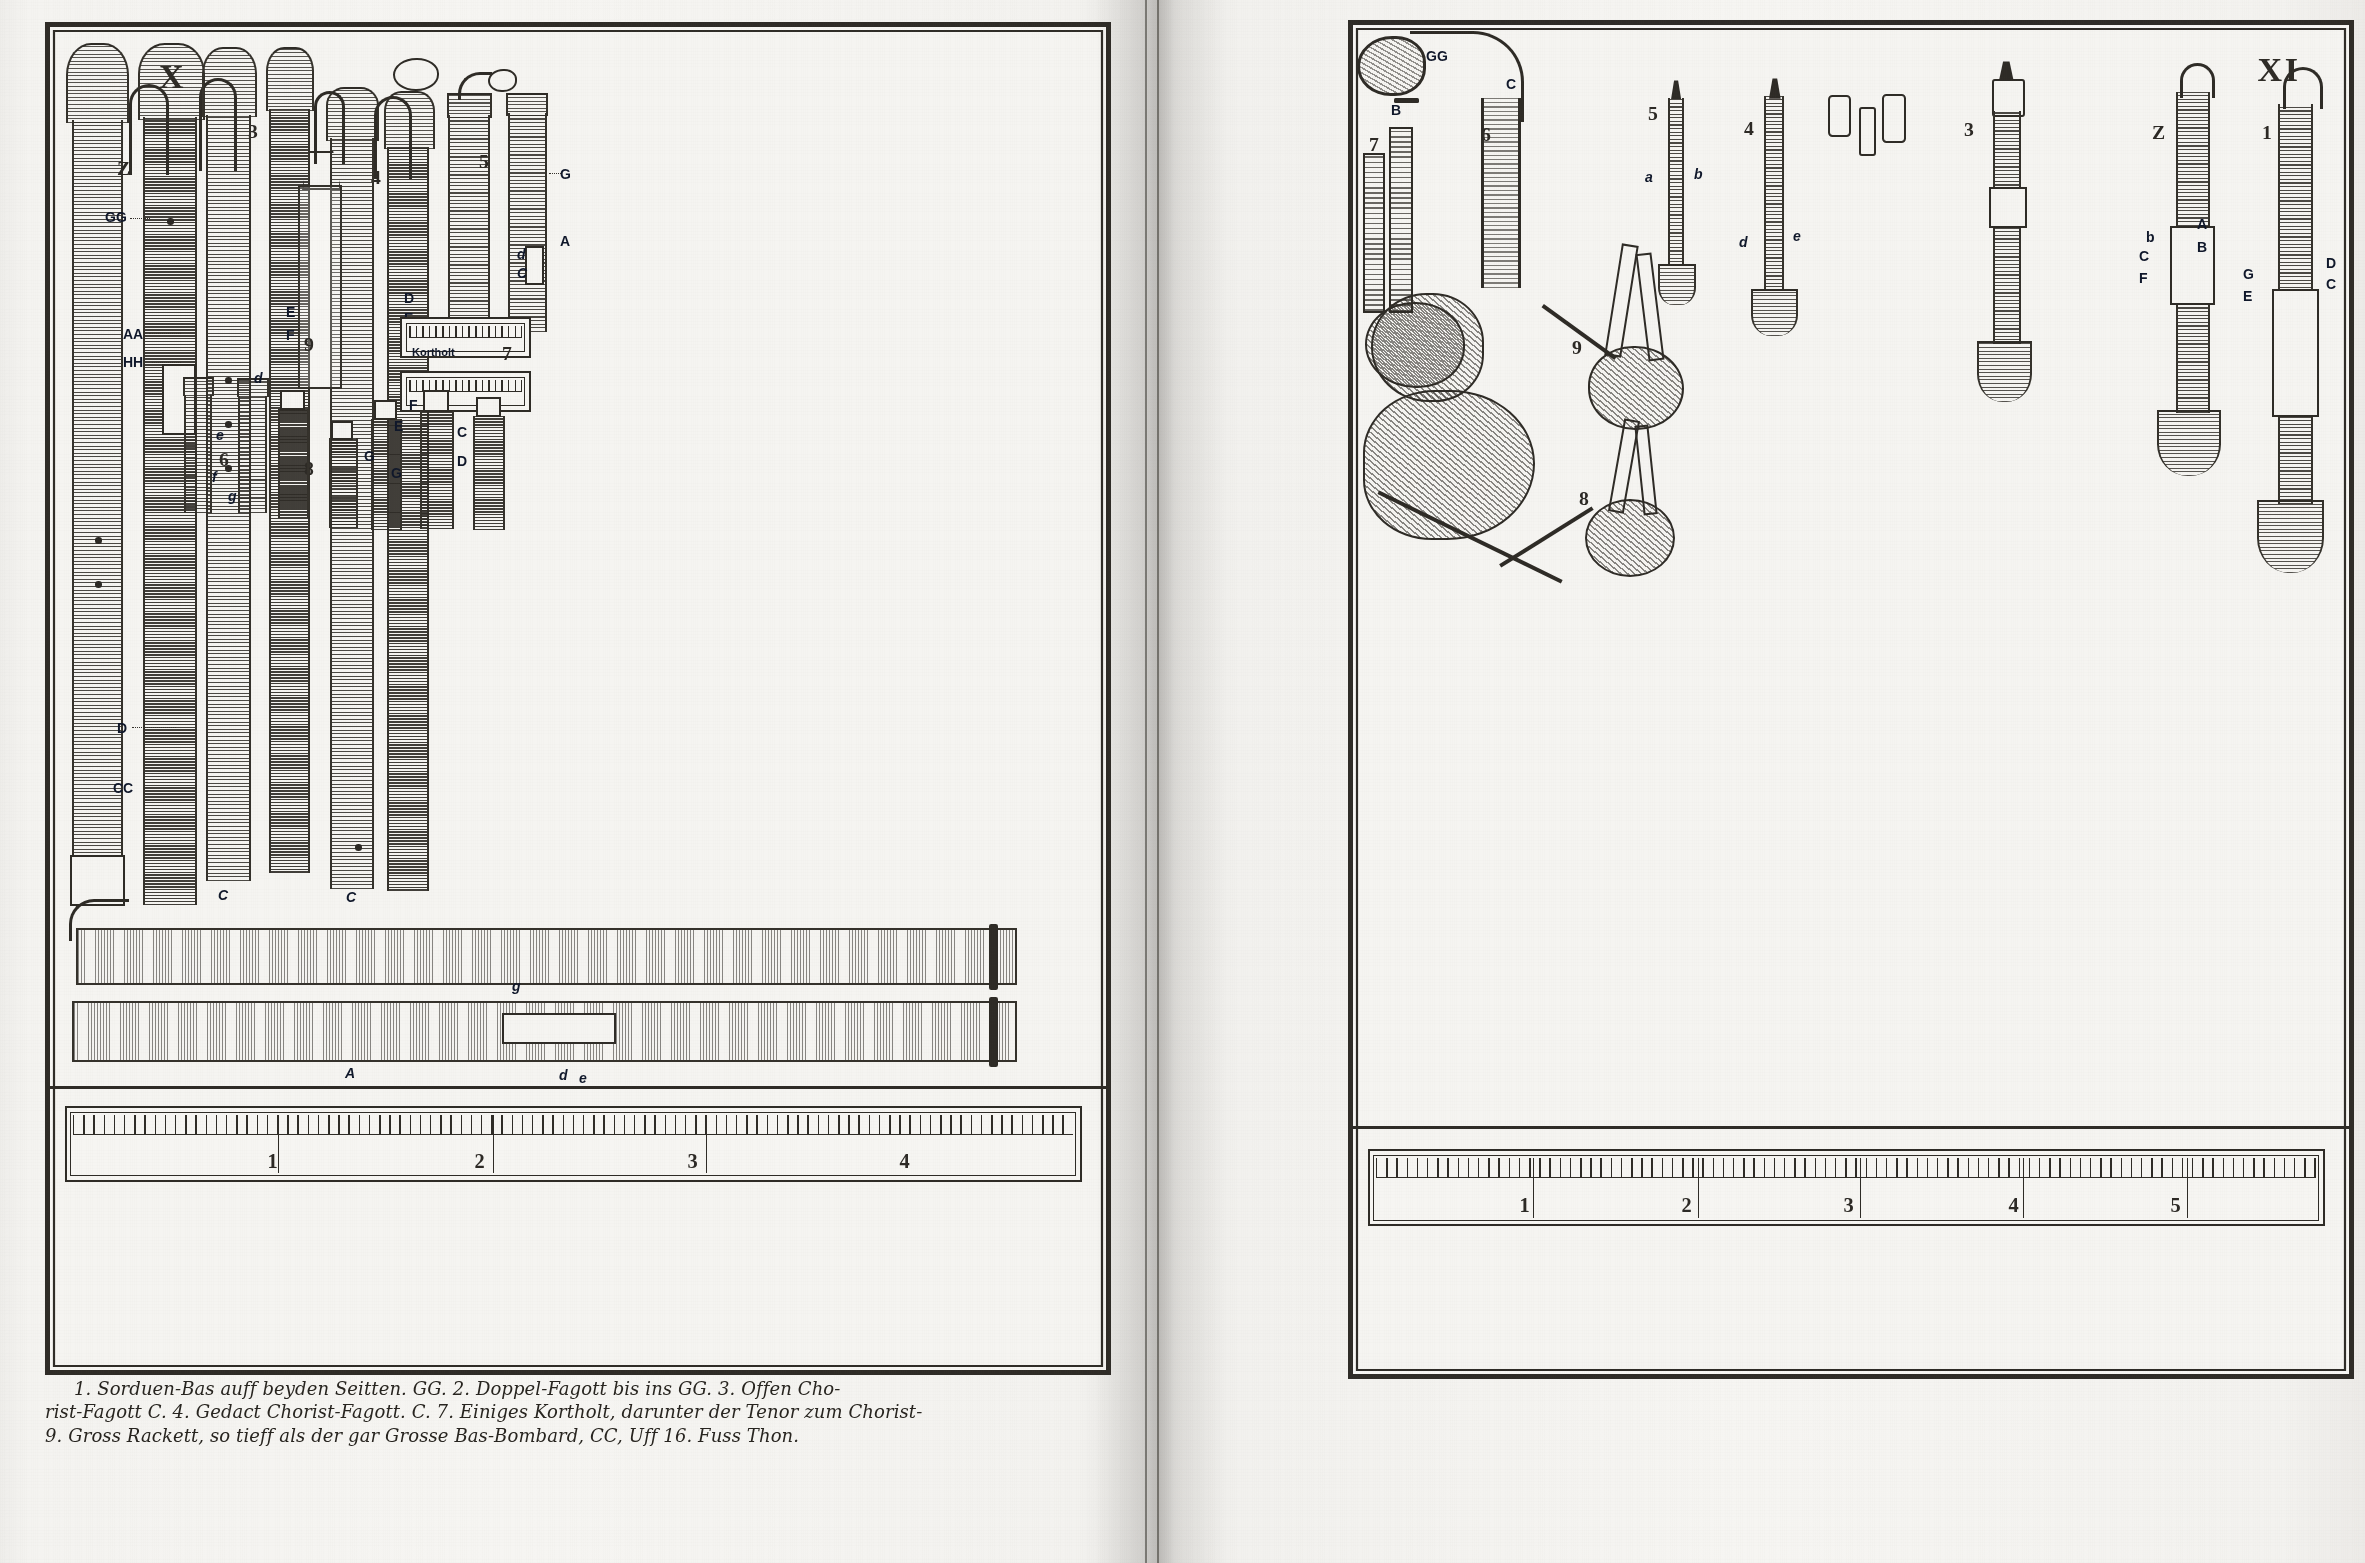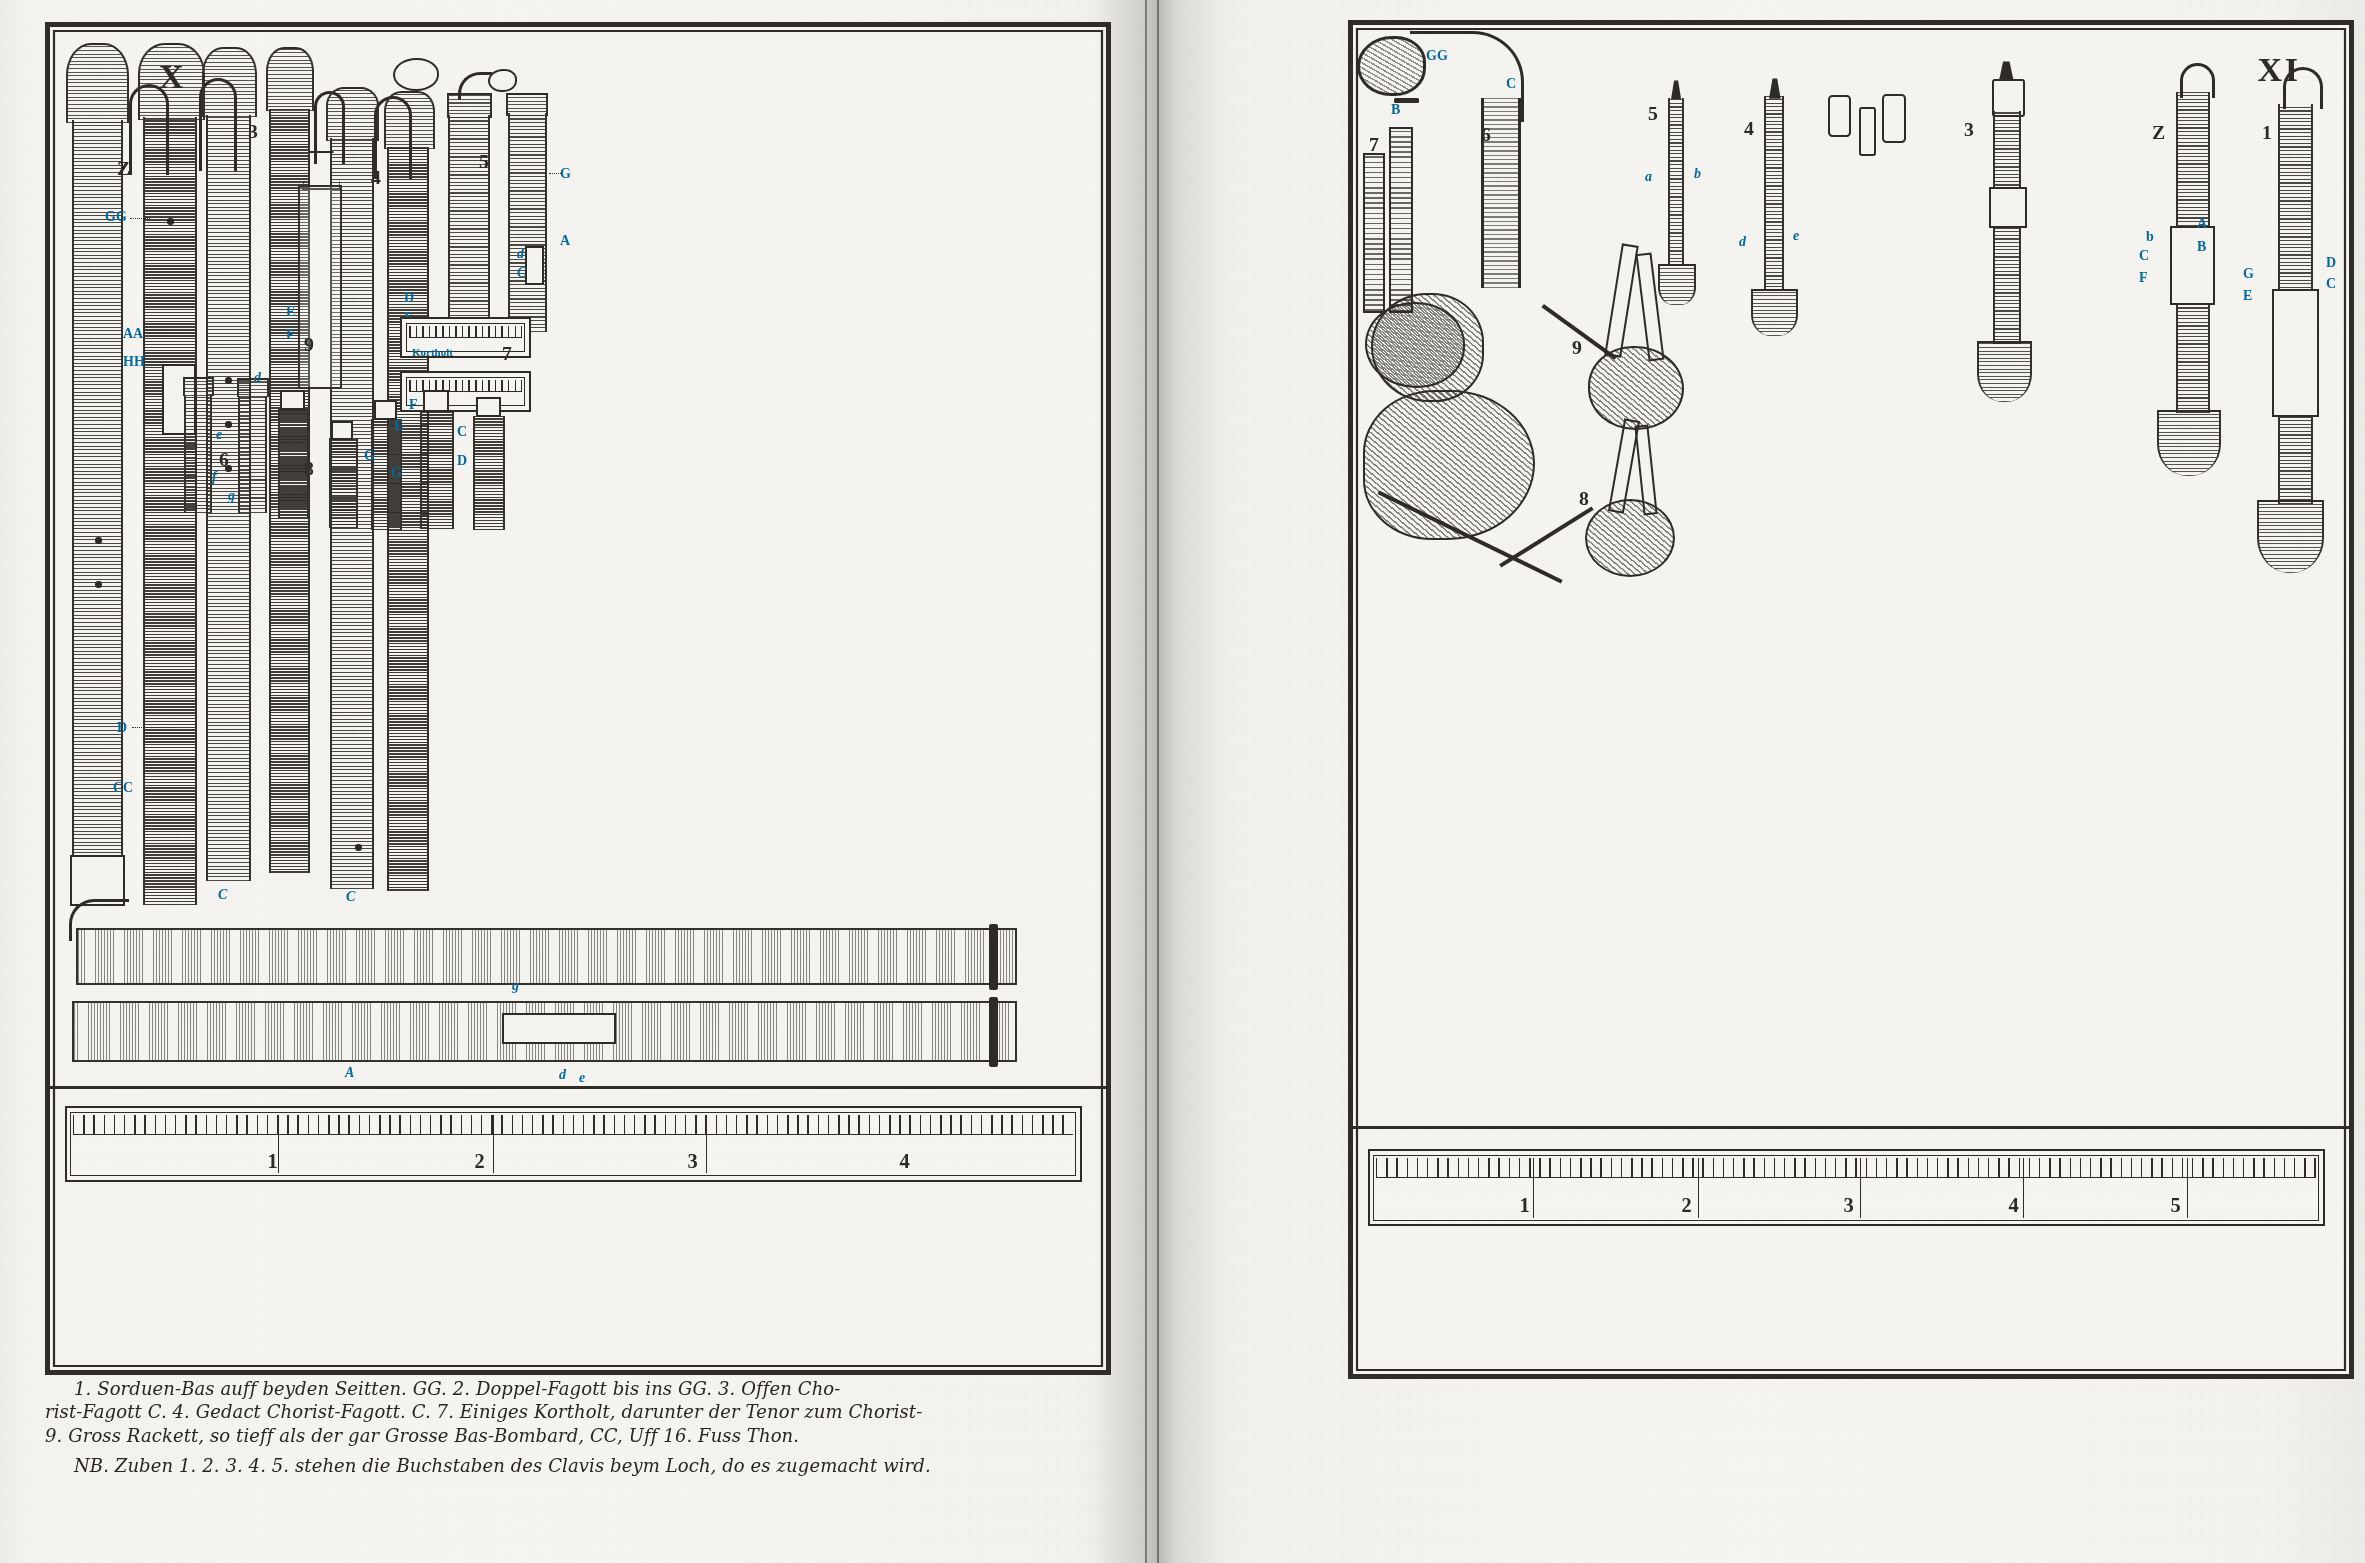--- a/index.html
+++ b/index.html
@@ -101,22 +101,22 @@
       repeating-linear-gradient(40deg,rgba(45,42,37,.55) 0 1.5px,rgba(255,255,255,0) 1.5px 4.4px);
   }
 
   
   .fig-num{
     position:absolute;font-family:"Liberation Serif",serif;
     font-weight:700;font-size:19.7px;color:#2c2925;
   }
   
   .pitch{
-    position:absolute;font-family:Liberation Serif, serif;
-    font-weight:700;font-size:14px;color:#0369a1;
+    position:absolute;font-family:Liberation Sans, sans-serif;
+    font-weight:700;font-size:14px;color:#0f172a;
   }
   .pitch.ital{font-style:italic;}
   .leader{position:absolute;height:0;border-top:1.5px dotted #34312b;}
 
   
   .scale-box{
     position:absolute;border:2.9px solid #2e2b26;background:#f6f5f2;
     box-sizing:border-box;
   }
   .scale-box::after{
@@ -316,21 +316,20 @@
           <div class="scale-num" style="left:833px;">4</div>
         </div>
 
       </div>
     </div>
 
     <div class="caption" id="caption-x">
       <div class="cap-line indent">1. Sorduen-Bas auff beyden Seitten. GG.   2. Doppel-Fagott bis ins GG.   3. Offen Cho-</div>
       <div class="cap-line">rist-Fagott C.   4. Gedact Chorist-Fagott. C.   7. Einiges Kortholt, darunter der Tenor zum Chorist-</div>
       <div class="cap-line">9. Gross Rackett, so tieff als der gar Grosse Bas-Bombard, CC,   Uff 16. Fuss Thon.</div>
-      <div class="cap-line nb indent">NB. Zuben 1. 2. 3. 4. 5.      stehen die Buchstaben des Clavis beym Loch, do es zugemacht wird.</div>
     </div>
   </div>
 
   <div class="leaf" id="leaf-right">
 
     <div class="plate" id="plate-xi">
       <div class="plate-inner">
 
         <div class="plate-number">XI</div>
 

